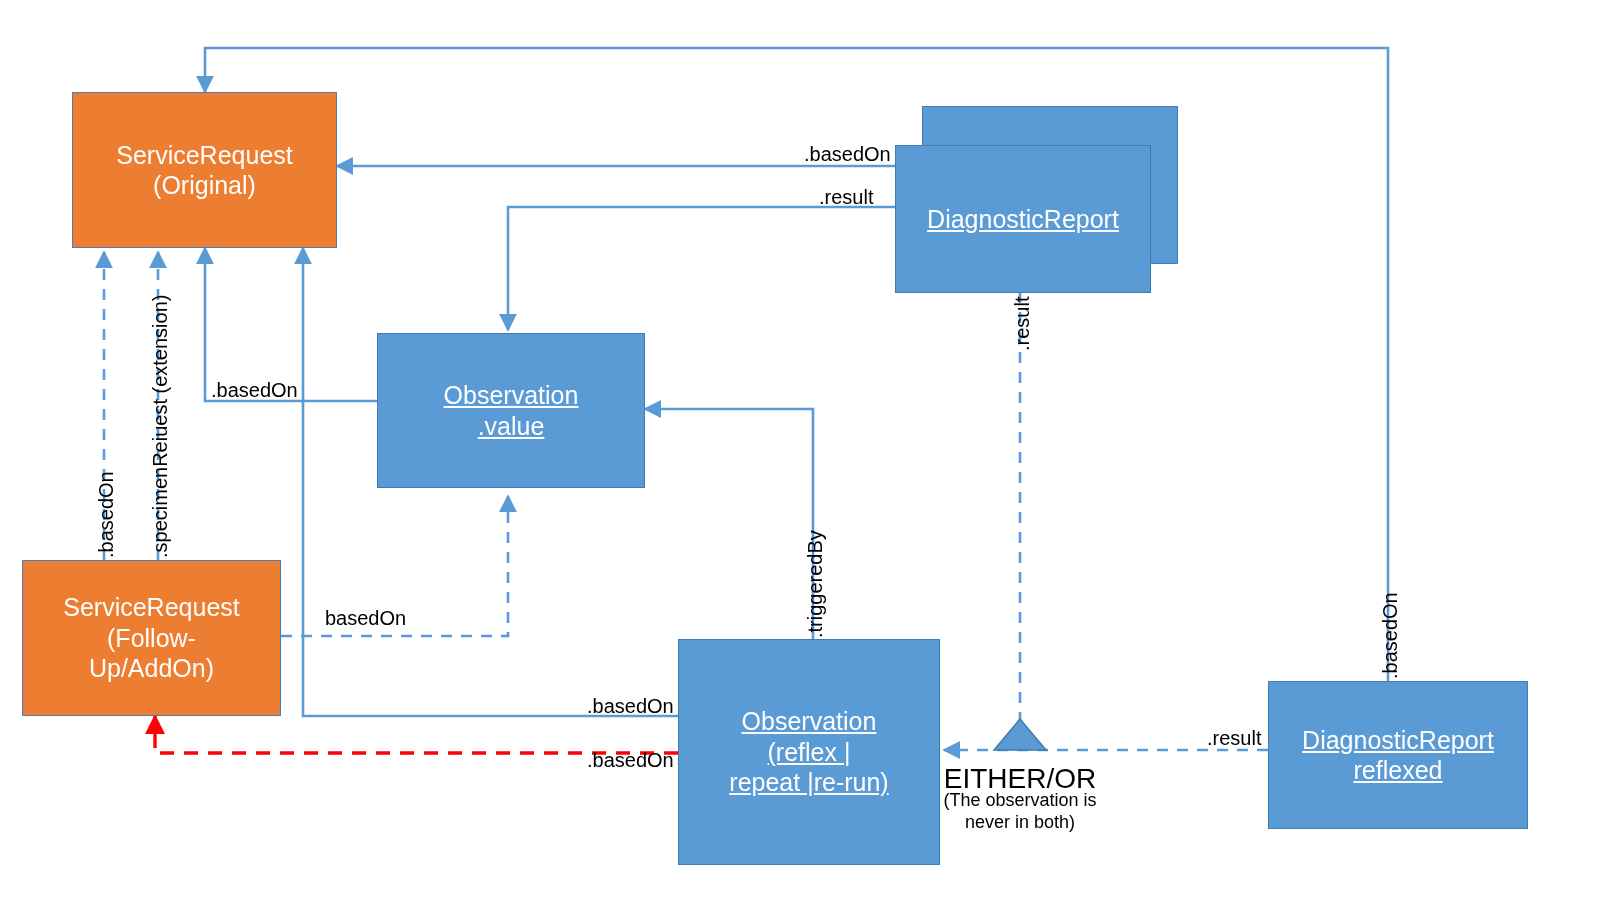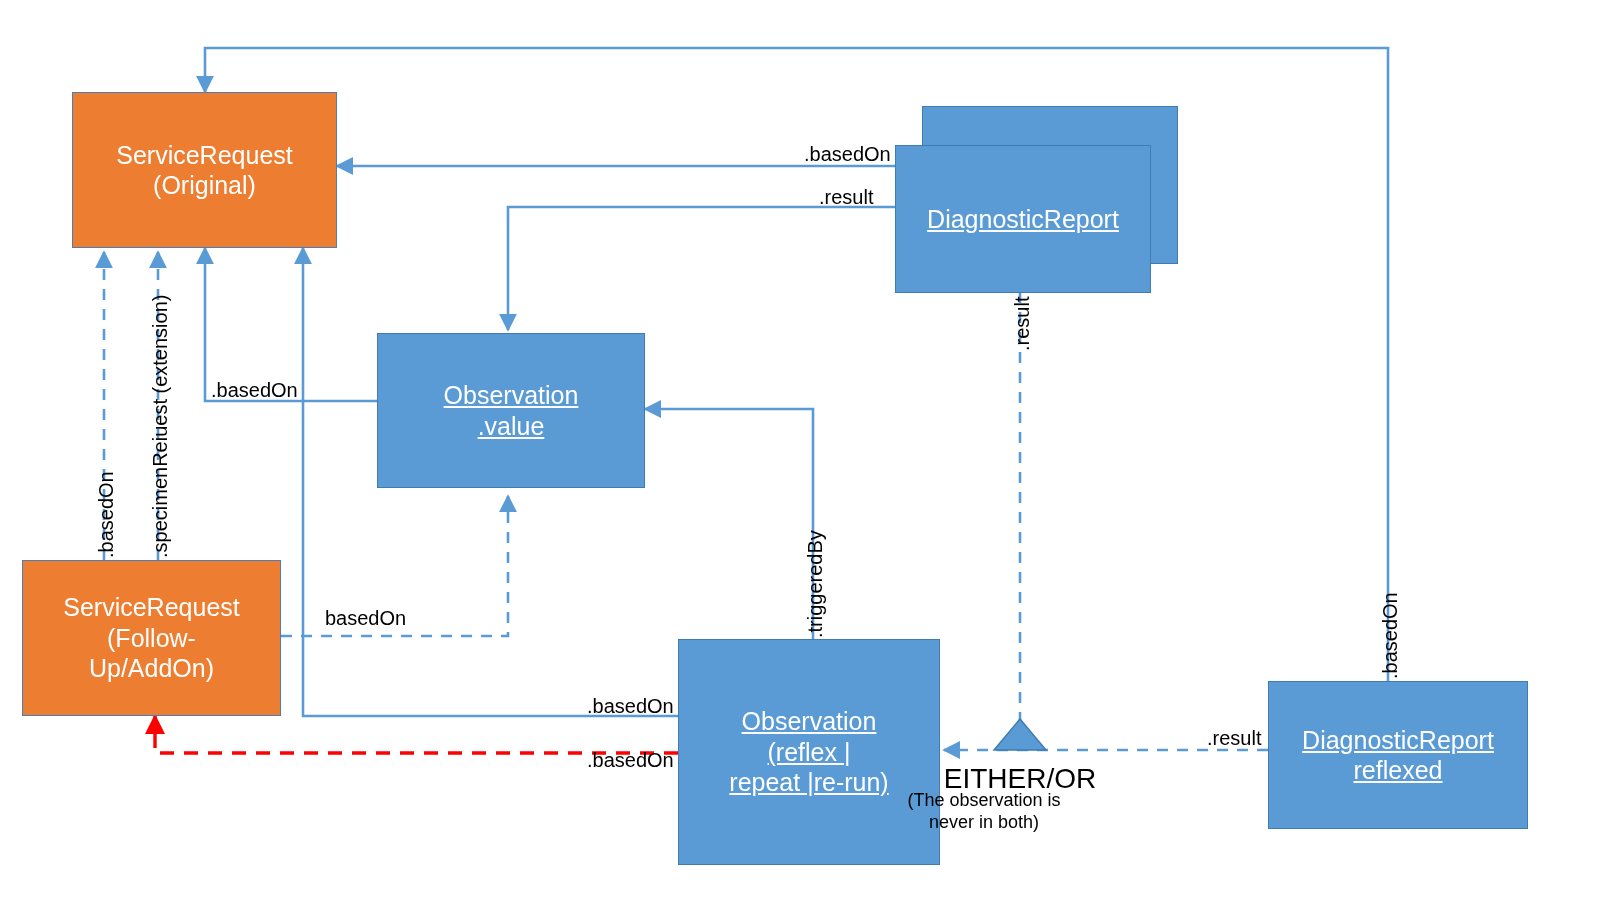--- a/index.html
+++ b/index.html
@@ -159,16 +159,16 @@
   <div class="edge-label rot" style="left:149px; top:558px; font-size:20px;">.specimenReiuest (extension)</div>
 
   <div class="edge-label rot" style="left:1011px; top:351px; font-size:20px;">.result</div>
 
   <div class="edge-label rot" style="left:804px; top:638px; font-size:20px;">.triggeredBy</div>
 
   <div class="edge-label rot" style="left:1379px; top:679px; font-size:20px;">.basedOn</div>
 
   <div class="annot" style="left:920px; top:762px; width:200px; font-size:28px;">EITHER/OR</div>
 
-  <div class="annot" style="left:884px; top:790px; width:200px; font-size:18px;">(The observation is
+  <div class="annot" style="left:920px; top:790px; width:200px; font-size:18px;">(The observation is
 never in both)</div>
 
 </div>
 
 </body></html>

